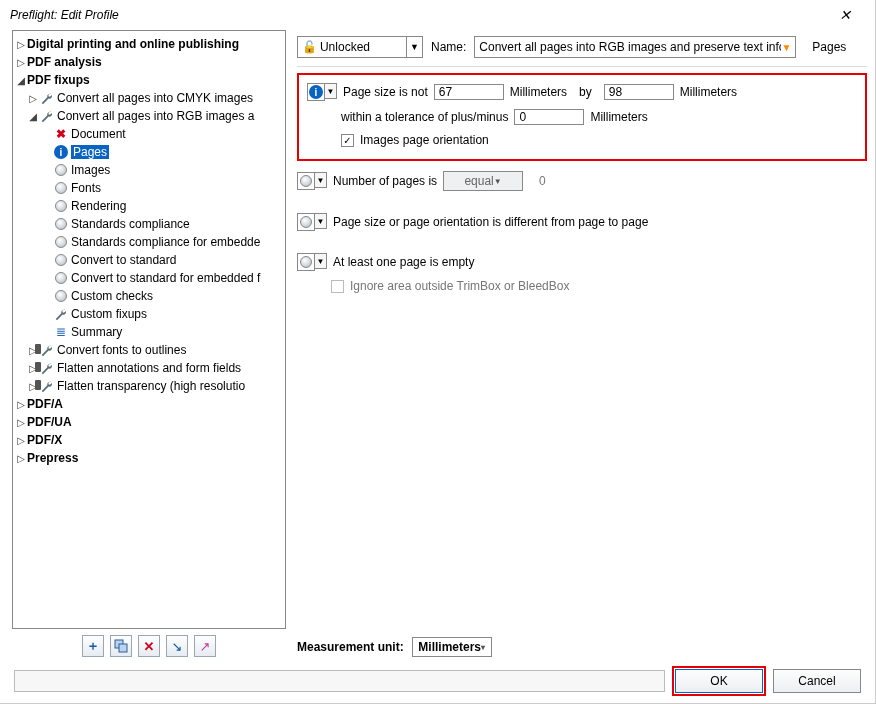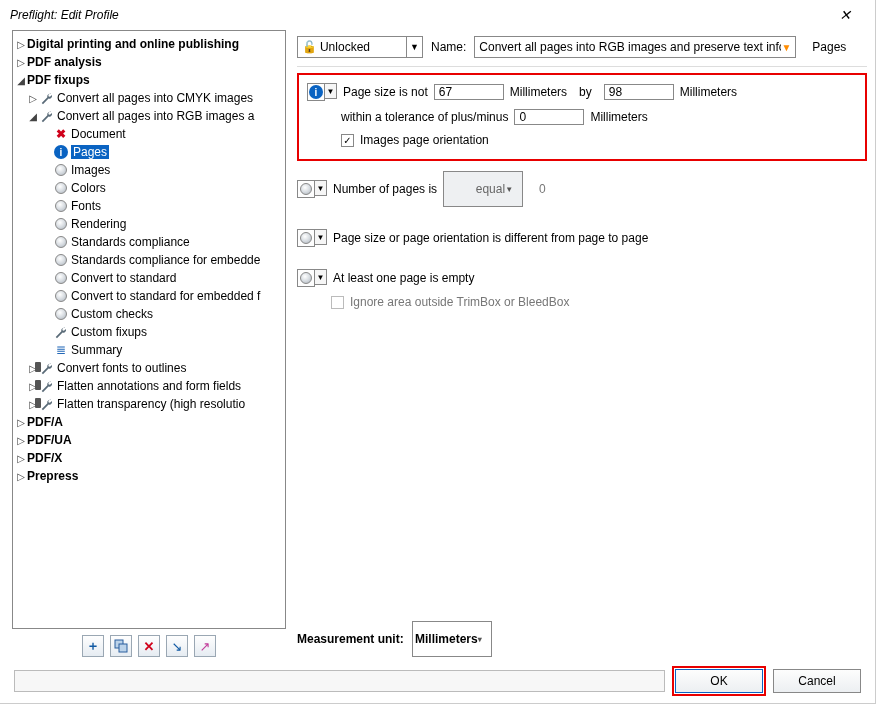--- a/index.html
+++ b/index.html
@@ -33,21 +33,21 @@
   .divider { height: 1px; background: #ddd; margin: 6px 0; }
   .settings { flex: 1; overflow: hidden; }
   .group { border: 2px solid #e80000; padding: 8px 8px 4px 8px; margin-bottom: 10px; }
   .checkrow { display: flex; align-items: center; gap: 6px; margin-bottom: 8px; flex-wrap: wrap; }
   .bcircle { width: 12px; height: 12px; border-radius: 50%; background: radial-gradient(circle at 40% 35%, #fff 0%, #d8dde2 50%, #a9b1ba 100%); border: 1px solid #888; }
   .bblue { width: 14px; height: 14px; border-radius: 50%; background: #0a63c2; color: #fff; font-weight: bold; font-size: 10px; display: flex; align-items: center; justify-content: center; }
   .split { width: 12px; height: 16px; border: 1px solid #888; border-left: none; display: inline-flex; align-items: center; justify-content: center; font-size: 8px; background: #f6f6f6; }
   .bullet-wrap { display: inline-flex; }
   .bullet-box { border: 1px solid #888; width: 18px; height: 18px; display: flex; align-items: center; justify-content: center; background: #fefefe; }
   .txtin { border: 1px solid #888; height: 16px; width: 70px; padding: 0 4px; background: #fff; display: inline-flex; align-items: center; }
-  .selbox { border: 1px solid #888; height: 36px; background: #eef0f2; display: inline-flex; align-items: center; padding: 0 9px; width: 80px; justify-content: flex-end; color: #666; }
+  .selbox { border: 1px solid #888; height: 20px; background: #eef0f2; display: inline-flex; align-items: center; padding: 0 0; width: 80px; justify-content: center; color: #666; }
   .selbox .sd { font-size: 8px; color: #555; }
   .cb { width: 13px; height: 13px; border: 1px solid #888; display: inline-flex; align-items: center; justify-content: center; font-size: 10px; background: #fff; }
   .dis { color: #777; }
   .mu { padding: 6px 0 2px 0; display: flex; align-items: center; gap: 8px; font-weight: bold; }
   .footer { height: 44px; border-top: 0px solid #ddd; display: flex; align-items: center; padding: 0 14px; gap: 10px; }
   .status { flex: 1; height: 22px; border: 1px solid #bbb; background: #f7f7f7; }
   .btn { width: 88px; height: 24px; border: 1px solid #888; background: linear-gradient(#fdfdfd,#eceff2); display: flex; align-items: center; justify-content: center; }
   .btn.ok { outline: 2px solid #e80000; outline-offset: 1px; border: 1px solid #0a63c2; }
   svg.wrench { width: 16px; height: 14px; }
   .lockchain { position: relative; }
@@ -124,29 +124,20 @@
                         <span class="sel">Pages</span>
                       </div>
                     </li>
                   <li>
                       <div class="row indent2">
                         <span class="twisty blank">·</span>
                         <span class="icon">
                           <span class="bcircle"></span>
                         </span>
                         <span>Images</span>
-                      </div>
-                    </li>
-                  <li>
-                      <div class="row indent2">
-                        <span class="twisty blank">·</span>
-                        <span class="icon">
-                          <span class="bcircle"></span>
-                        </span>
-                        <span>Colors</span>
                       </div>
                     </li>
                   <li>
                       <div class="row indent2">
                         <span class="twisty blank">·</span>
                         <span class="icon">
                           <span class="bcircle"></span>
                         </span>
                         <span>Fonts</span>
                       </div>

